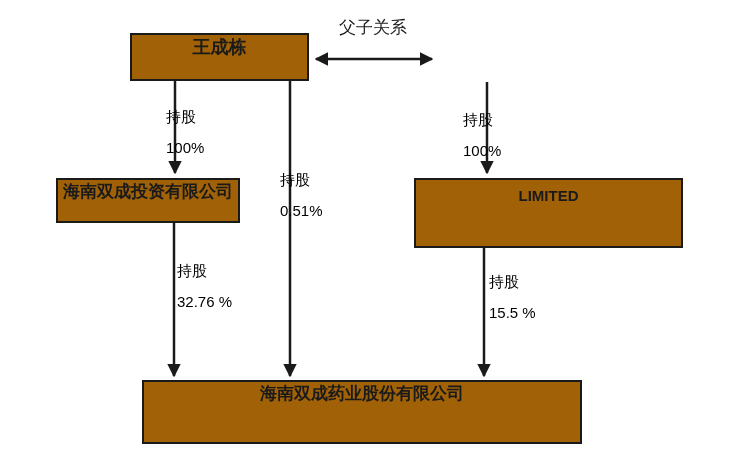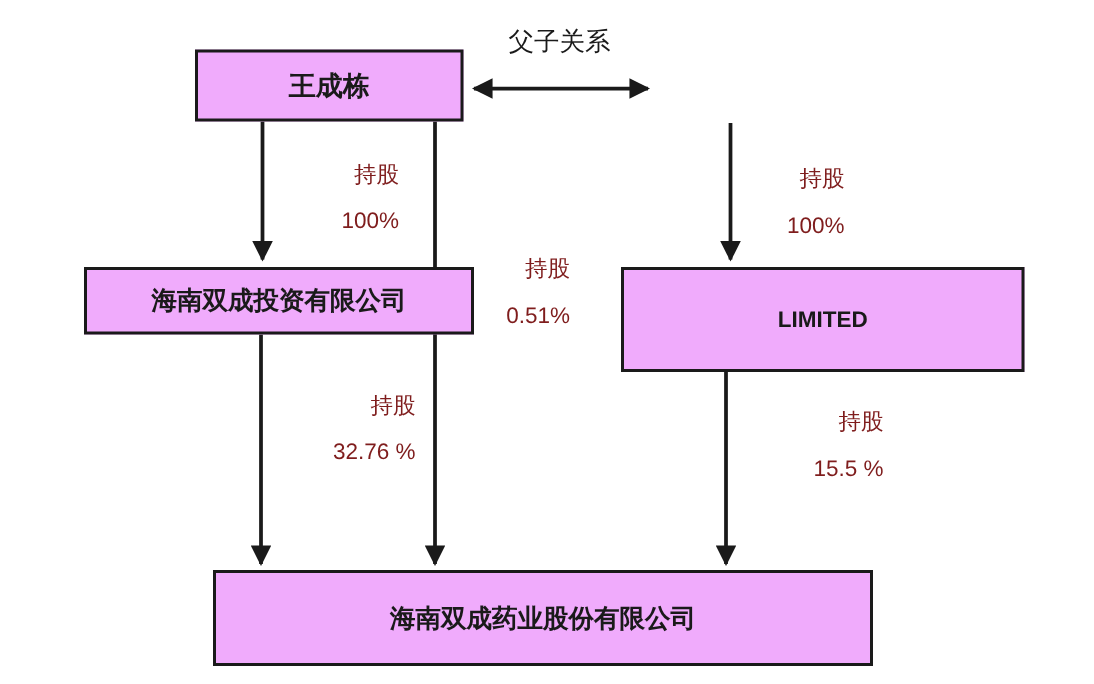--- a/index.html
+++ b/index.html
@@ -19,42 +19,41 @@
   .connectors {
     position: absolute;
     left: 0;
     top: 0;
     width: 729px;
     height: 456px;
   }
   .node {
     position: absolute;
     border: 2.5px solid #1a1a1a;
-    background: #f0abfc;
+    background: #a16207;
     display: flex;
     flex-direction: column;
     align-items: center;
-    justify-content: center;
     text-align: center;
     font-weight: bold;
     box-sizing: border-box;
   }
   .node-a { left: 130px; top: 33px;  width: 179px; height: 48px; font-size: 18px; }
   .node-b { left: 439px; top: 35px;  width: 164px; height: 47px; font-size: 16px; }
-  .node-c { left: 56px;  top: 178px; width: 260px; height: 45px; font-size: 17px; }
+  .node-c { left: 56px;  top: 178px; width: 184px; height: 45px; font-size: 17px; }
   .node-d { left: 414px; top: 178px; width: 269px; height: 70px; font-size: 15px; line-height: 31px; }
   .node-e { left: 142px; top: 380px; width: 440px; height: 64px; font-size: 17px; }
   .edge-label {
     position: absolute;
     width: 100px;
-    text-align: right;
+    text-align: left;
     font-size: 15px;
     line-height: 31px;
     font-weight: normal;
-    color: #7f1d1d;
+    color: #000000;
   }
   .edge-label span { display: block; }
   .lbl-e1 { left: 166px; top: 101px; }
   .lbl-e2 { left: 280px; top: 164px; }
   .lbl-e3 { left: 463px; top: 104px; }
   .lbl-e4 { left: 177px; top: 255px; }
   .lbl-e5 { left: 489px; top: 266px; }
   .relationship-label {
     position: absolute;
     left: 313px;

